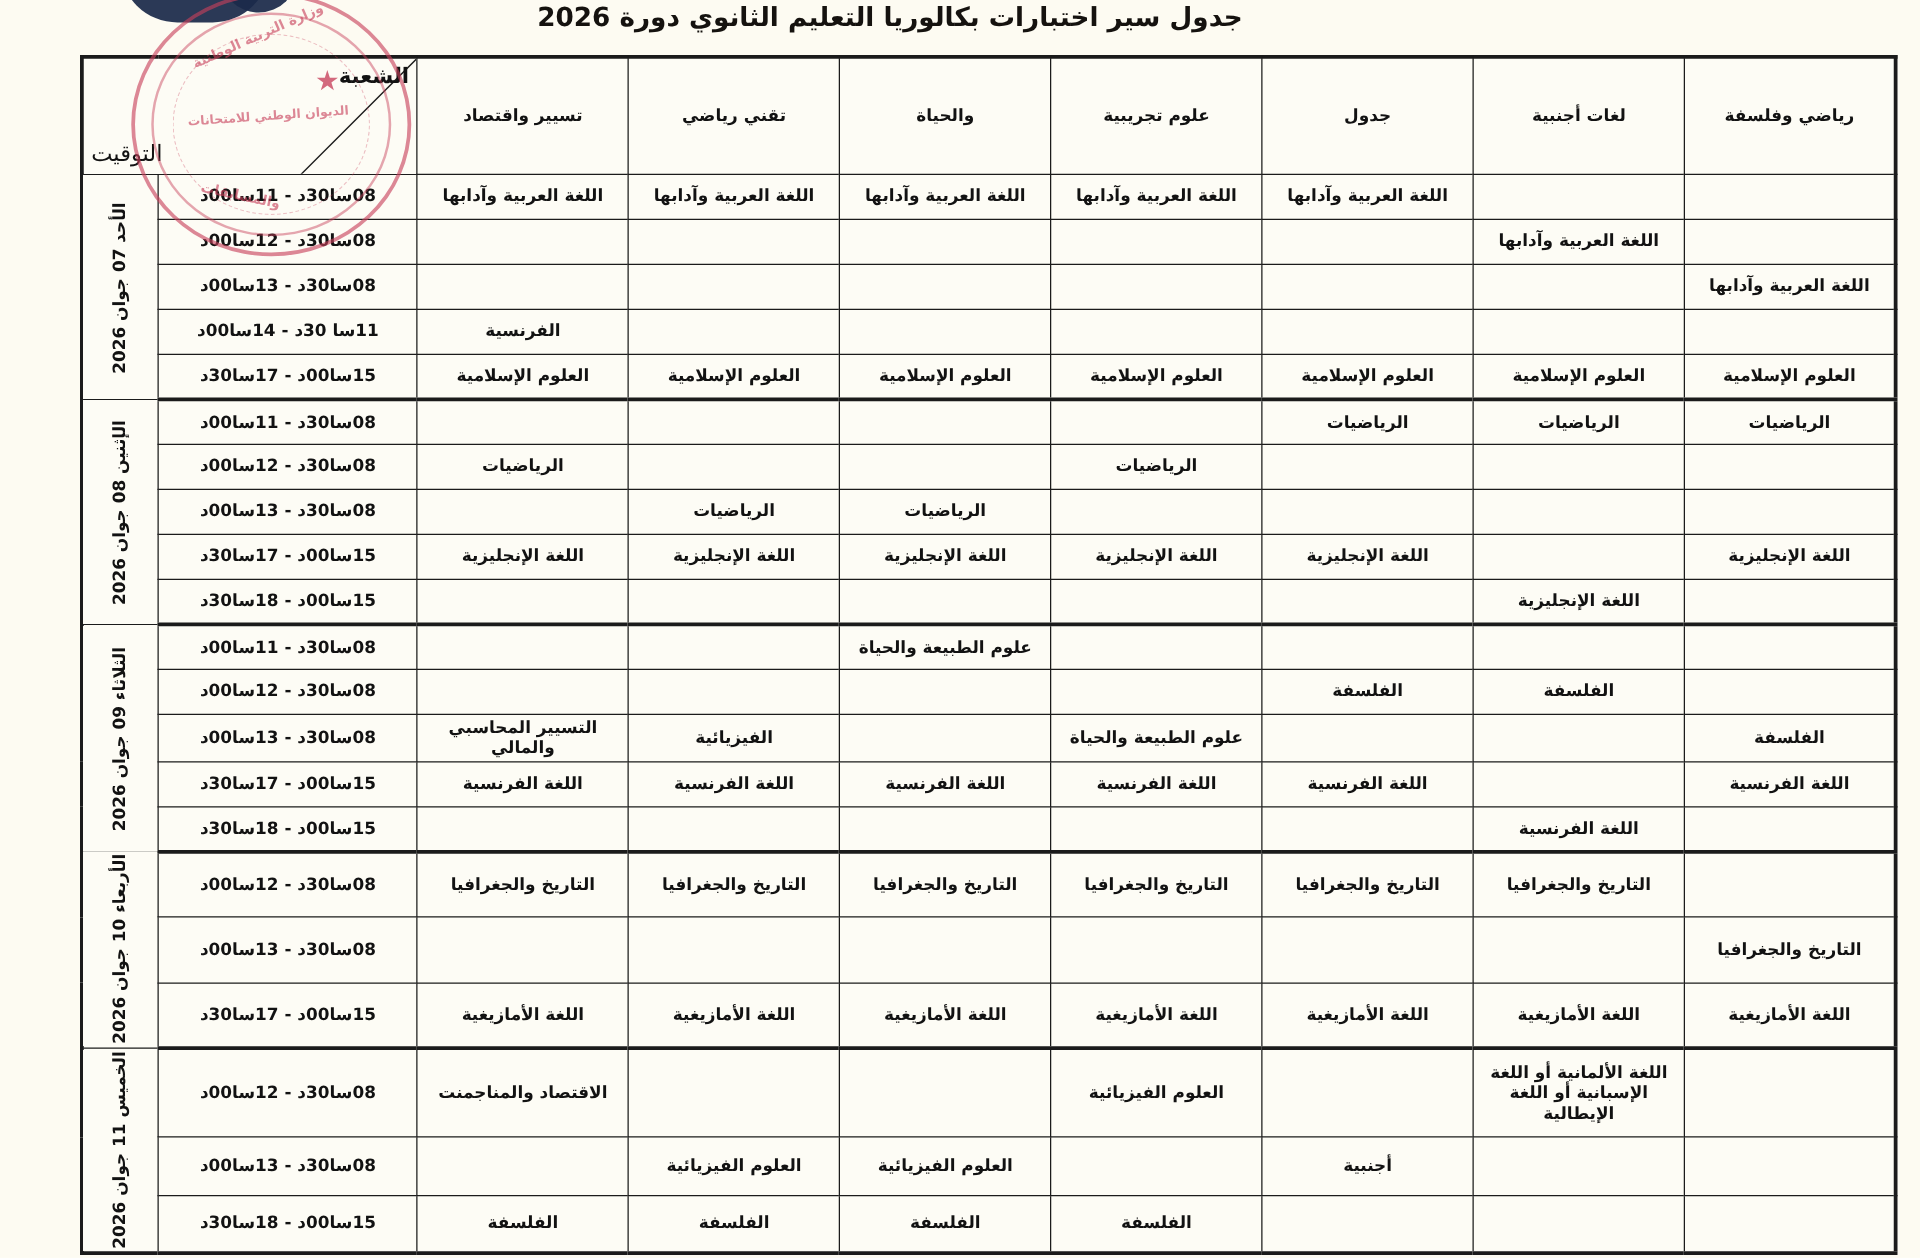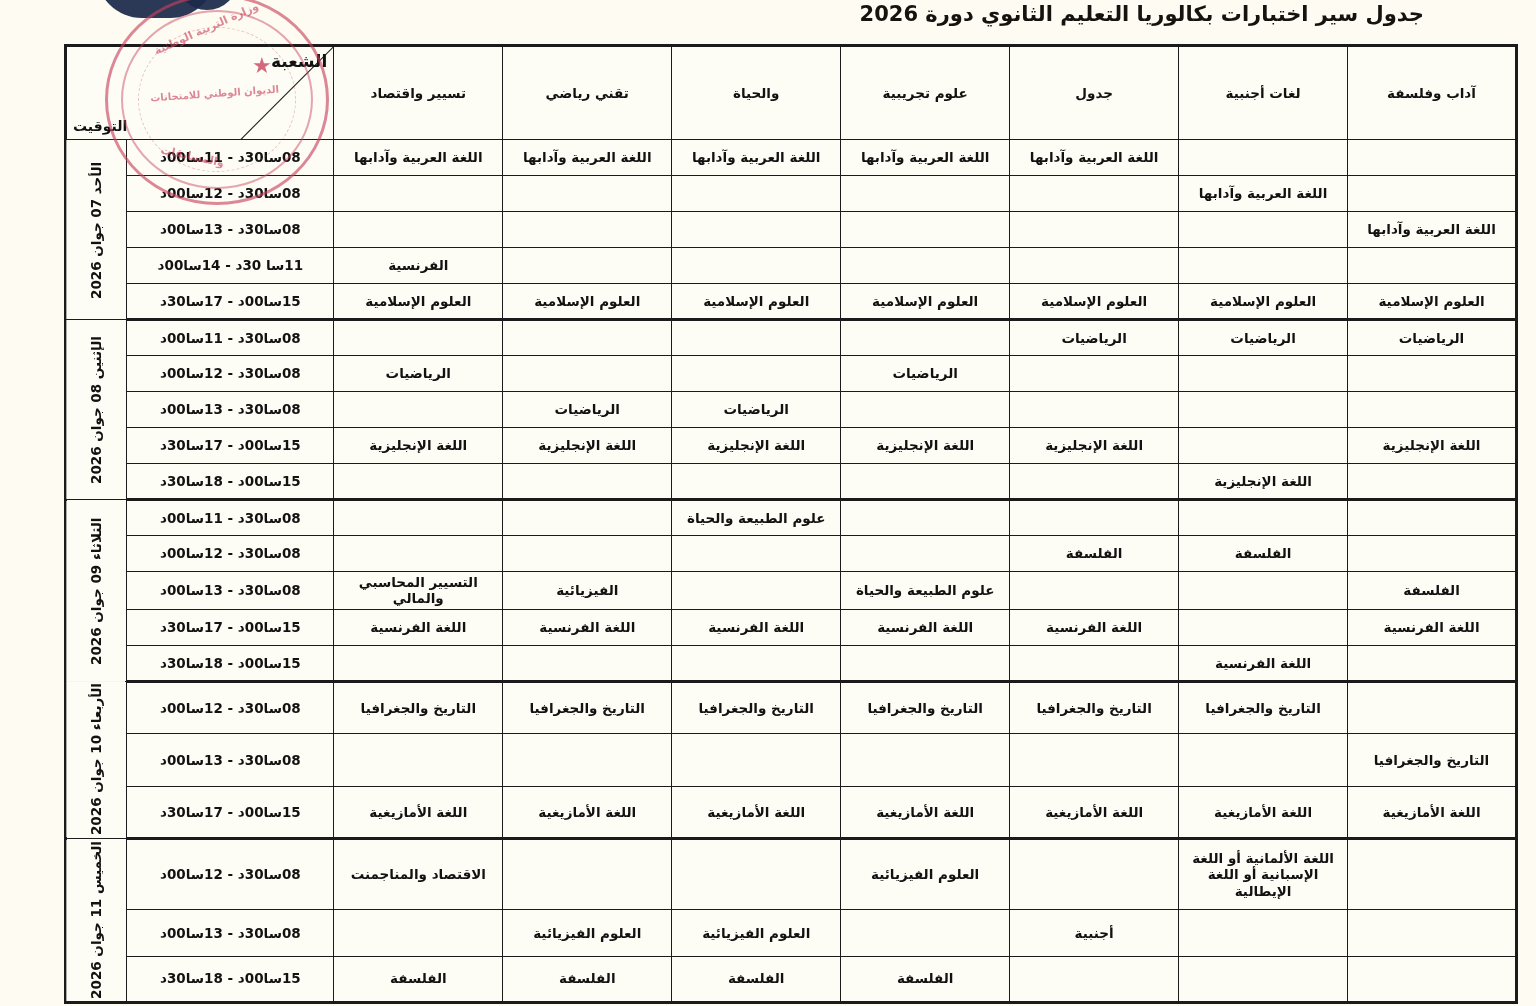--- a/index.html
+++ b/index.html
@@ -45,21 +45,21 @@
   .stamp-txt{
     position:absolute;z-index:7;color:#c8415c;opacity:.62;pointer-events:none;
     font-size:11px;font-weight:bold;white-space:nowrap;
   }
   .st1{left:150px;top:22px;transform:rotate(-24deg);}
   .st2{left:160px;top:150px;transform:rotate(12deg);}
   .st3{left:150px;top:88px;transform:rotate(-4deg);font-size:10px;}
 
   
   .title{
-    position:absolute;top:2px;left:0;width:1424px;
+    position:absolute;top:2px;left:0;width:1424px;text-align:center;
     font-size:21px;font-weight:bold;color:#15120f;letter-spacing:0;
     z-index:2;
   }
 
   
   .tbl-wrap{position:absolute;top:44px;right:18px;left:64px;z-index:3;}
   table.sched{
     width:1454px;border-collapse:collapse;table-layout:fixed;
     background:#fdfcf5;
     border:3px solid #1b1b1b;
@@ -75,21 +75,21 @@
   .corner{
     position:relative;padding:0;overflow:hidden;
   }
   .corner .diag{
     position:absolute;inset:0;
   }
   .corner .lbl-top{
     position:absolute;top:4px;right:6px;font-size:17px;font-weight:bold;
   }
   .corner .lbl-bot{
-    position:absolute;bottom:4px;left:6px;font-size:14px;font-weight:bold;
+    position:absolute;bottom:4px;left:6px;font-size:18px;font-weight:normal;
   }
   td.time{
     font-size:15px;font-weight:bold;direction:rtl;white-space:nowrap;
     text-align:center;
   }
   td.datecell{
     font-size:15px;font-weight:bold;
     writing-mode:vertical-rl;
     transform:rotate(180deg);
     white-space:nowrap;
@@ -128,21 +128,21 @@
           <col class="c-stream">
           <col class="c-stream">
         <col class="c-stream">
           <col class="c-stream">
           <col class="c-stream">
         <col class="c-time">
           <col class="c-date">
       </colgroup>
       <thead>
         <tr id="header-row">
-            <th>آداب وفلسفة</th>
+            <th>رياضي وفلسفة</th>
             <th>لغات أجنبية</th>
             <th>جدول</th>
             <th>علوم تجريبية</th>
             <th>والحياة</th>
             <th>تقني رياضي</th>
             <th>تسيير واقتصاد</th>
             <th class="corner" colspan="2">
               <svg class="diag" viewBox="0 0 100 100" preserveAspectRatio="none">
                 <line x1="0" y1="100" x2="100" y2="0" stroke="#1b1b1b" stroke-width="1.1" vector-effect="non-scaling-stroke"></line>
               </svg>

